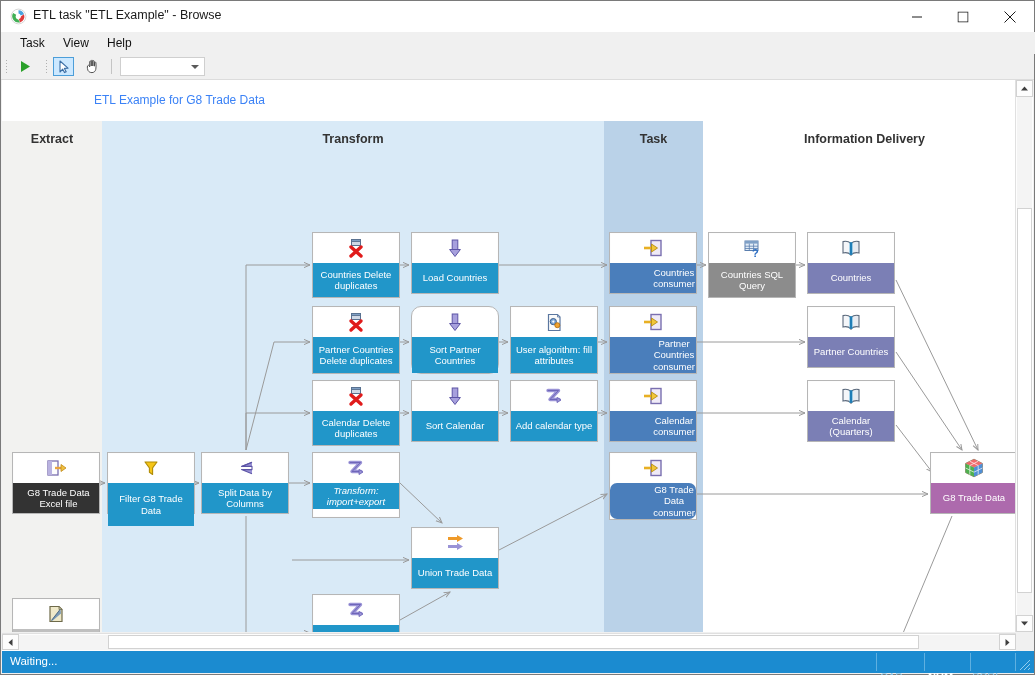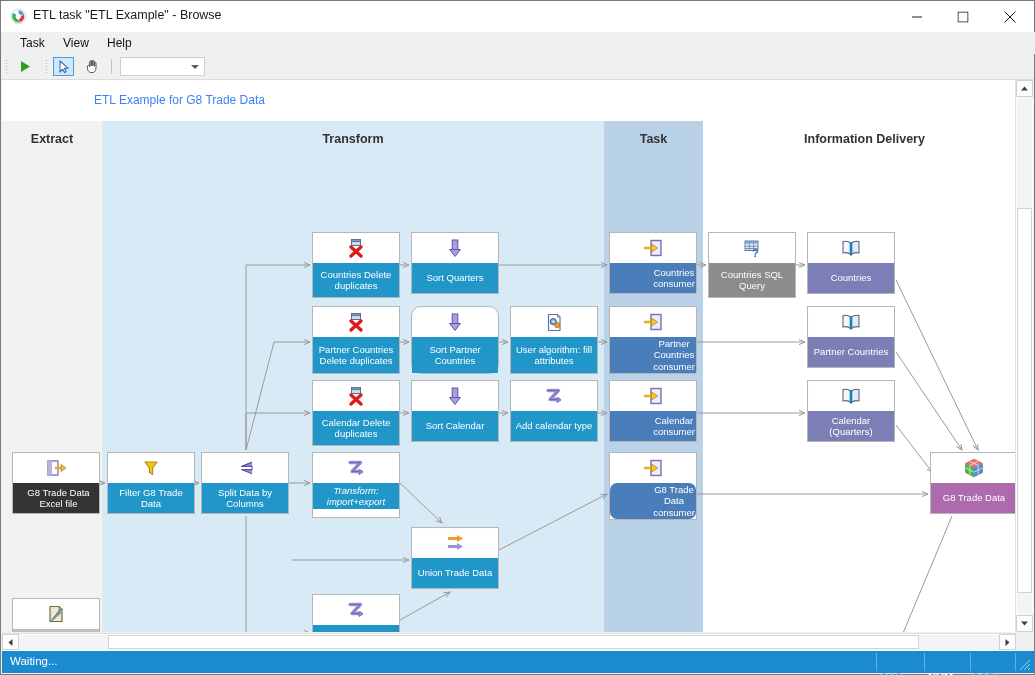--- a/index.html
+++ b/index.html
@@ -241,21 +241,21 @@
               </svg>
             </div>
             <div class="lbl c-log" style="height: 30px;">ETLLOG</div>
           </div>
           <div class="node" style="left: 105px; top: 372px; height: 62px;">
             <div class="ico">
               <svg width="20" height="20" viewBox="0 0 20 20">
       <polygon points="4,4 16,4 11.6,9.8 11.6,16.5 8.4,14.3 8.4,9.8" fill="#f5c518" stroke="#b08c06" stroke-width="1.1" stroke-linejoin="round"></polygon>
               </svg>
             </div>
-            <div class="lbl c-transform" style="height: 30px;">Filter G8 Trade Data</div>
+            <div class="lbl c-transform" style="height: 43px;">Filter G8 Trade Data</div>
           </div>
           <div class="node" style="left: 199px; top: 372px; height: 62px;">
             <div class="ico">
               <svg width="24" height="20" viewBox="0 0 24 20">
       <path d="M19 4.2 L8.5 8.4 L19 8.4 L19 11.6 L8.5 11.6 L19 15.8" fill="#9a93d6" stroke="#5d55a6" stroke-width="1.1" stroke-linejoin="round"></path>
       <path d="M19 4.2 L8.5 8.4" stroke="#5d55a6" stroke-width="1.1"></path>
               </svg>
             </div>
             <div class="lbl c-transform" style="height: 30px;">Split Data by Columns</div>
           </div>
@@ -318,21 +318,21 @@
             </div>
             <div class="lbl c-transform" style="height: 46px;">Transform: convert Export from mln to bln</div>
           </div>
           <div class="node" style="left: 409px; top: 152px; height: 62px;">
             <div class="ico">
               <svg width="20" height="22" viewBox="0 0 20 22">
       <rect x="7.2" y="3" width="5.6" height="10" fill="#a7a0dd" stroke="#5d55a6" stroke-width="1"></rect>
       <polygon points="4.6,12.5 15.4,12.5 10,19.5" fill="#a7a0dd" stroke="#5d55a6" stroke-width="1" stroke-linejoin="round"></polygon>
               </svg>
             </div>
-            <div class="lbl c-transform" style="height: 30px;">Sort Quarters</div>
+            <div class="lbl c-transform" style="height: 30px;">Load Countries</div>
           </div>
           <div class="node" style="left: 409px; top: 226px; height: 68px; border-radius: 10px;">
             <div class="ico">
               <svg width="20" height="22" viewBox="0 0 20 22">
       <rect x="7.2" y="3" width="5.6" height="10" fill="#a7a0dd" stroke="#5d55a6" stroke-width="1"></rect>
       <polygon points="4.6,12.5 15.4,12.5 10,19.5" fill="#a7a0dd" stroke="#5d55a6" stroke-width="1" stroke-linejoin="round"></polygon>
               </svg>
             </div>
             <div class="lbl c-transform" style="height: 36px;">Sort Partner Countries</div>
           </div>

